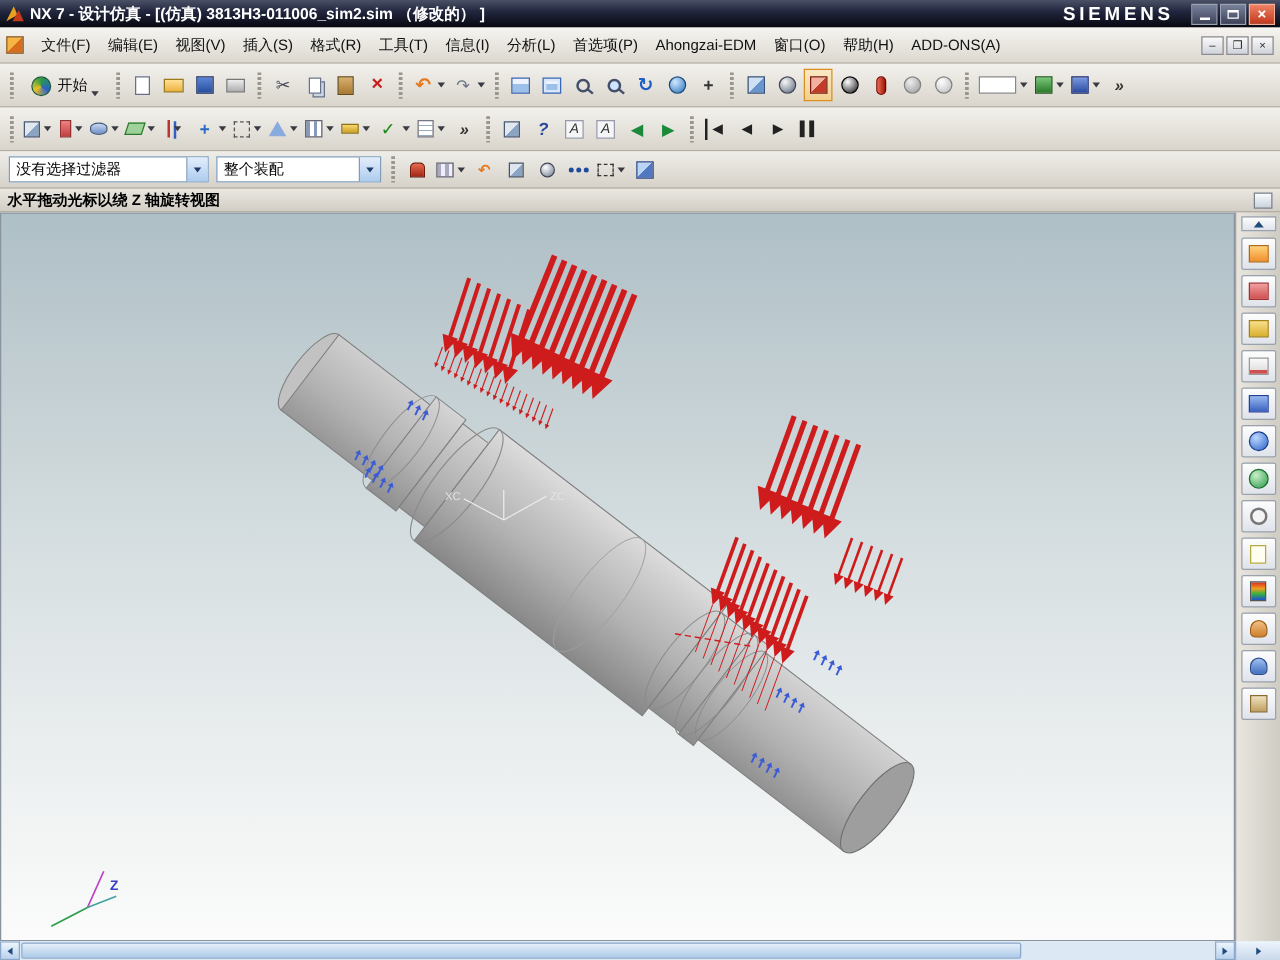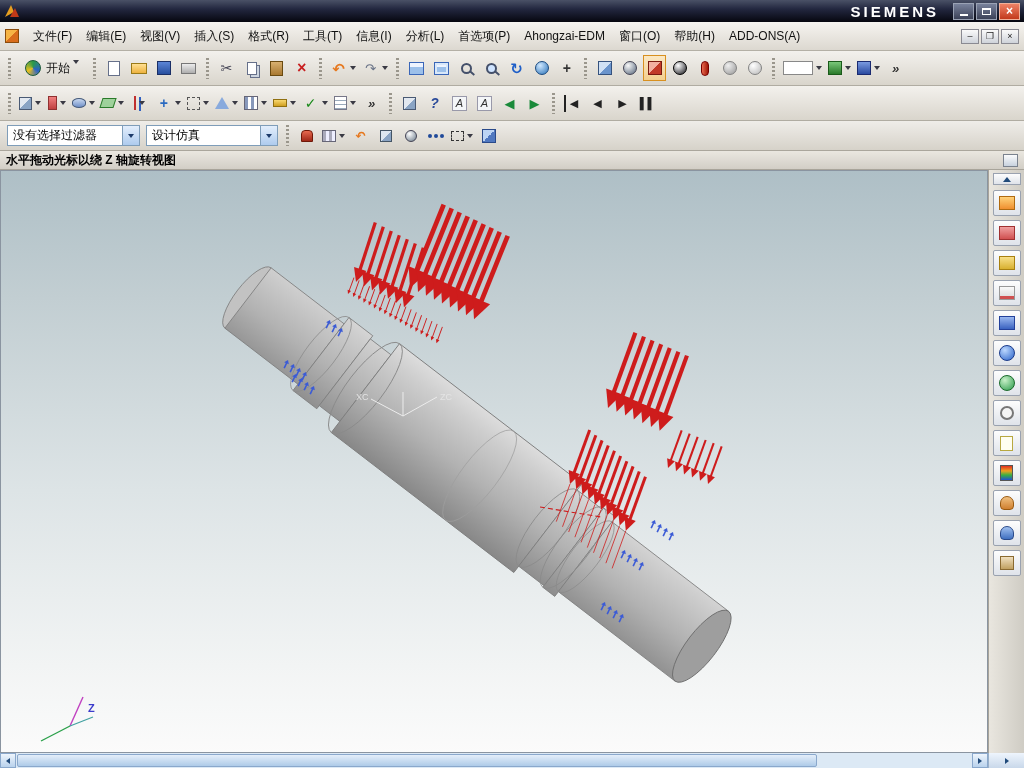--- a/index.html
+++ b/index.html
@@ -39,21 +39,21 @@
   .grip{width:3px;height:21px;background:repeating-linear-gradient(180deg,#9a968c 0 2px,transparent 2px 4px);
     margin:0 5px;flex:0 0 auto;}
   .tb-items{display:flex;align-items:center;}
   .tbi{height:26px;min-width:23px;display:flex;align-items:center;justify-content:center;
     border:1px solid transparent;margin:0 1px;padding:0 1px;}
   .tbi.sel{border:1px solid #d89020;background:linear-gradient(#fbe8c4,#f3cf8e);}
   .icg{width:17px;height:17px;display:flex;align-items:center;justify-content:center;
     font-size:12px;color:#333;line-height:1;}
   .dda{display:inline-block;width:0;height:0;border-left:3px solid transparent;border-right:3px solid transparent;
     border-top:4px solid #3a3a44;margin-left:3px;}
-  .start-btn{display:flex;align-items:flex-start;padding:2px 7px;margin:0 2px;font-family:Liberation Mono, monospace;}
+  .start-btn{display:flex;align-items:flex-end;padding:2px 7px;margin:0 2px;font-family:Liberation Mono, monospace;}
   .start-glyph{width:16px;height:16px;border-radius:50%;border:1px solid #1a5a3a;
     background:conic-gradient(#2a9a4a,#2a62c8,#e8c020,#2a9a4a);margin-right:5px;}
   .start-label{font-size:12px;color:#111;}
   
   .ic-new-file-icon{width:12px;height:15px;background:#fff;border:1px solid #66708a;}
   .ic-open-icon{width:16px;height:11px;background:linear-gradient(#ffe093,#edb23f);border:1px solid #9a7a18;}
   .ic-save-icon{width:14px;height:14px;background:linear-gradient(#5b85d6,#274f9e);border:1px solid #1a2f66;}
   .ic-print-icon{width:15px;height:11px;background:linear-gradient(#ececec,#aeaeae);border:1px solid #777;}
   .ic-cut-icon{color:#445;font-size:14px;}
   .ic-copy-icon{width:10px;height:13px;background:#fff;border:1px solid #66708a;box-shadow:3px 3px 0 -1px #cdd5e0,3px 3px 0 0 #66708a;}
@@ -167,20 +167,21 @@
     display:flex;align-items:center;justify-content:center;flex:0 0 auto;}
 </style>
 </head>
 <body>
 
 <div class="titlebar">
   <svg class="nx-logo" viewBox="0 0 16 14">
     <polygon points="1,13 7,1 10,8" fill="#e8a020"></polygon>
     <polygon points="6,13 11,4 15,13" fill="#c23a18"></polygon>
   </svg>
+  <span class="title-text">NX 7 - 设计仿真 - [(仿真) 3813H3-011006_sim2.sim （修改的） ]</span>
   <span class="title-spacer"></span>
   <span class="brand">SIEMENS</span>
   <span class="wbtn">
       <span class="minbar"></span>
     </span>
   <span class="wbtn">
       <span class="maxbox"></span>
     </span>
   <span class="wbtn close">×</span>
 </div>
@@ -477,28 +478,28 @@
       </span>
 
       <span class="tbi">
         <i class="icg ic-media-pause-icon">▌▌</i>
 
       </span>
     </div>
 </div>
 
 <div class="filterbar">
-  <div class="combo" style="width:133px">
+  <div class="combo" style="width:160px">
     <span class="val">没有选择过滤器</span>
     <span class="cbtn">
         <u class="dda"></u>
       </span>
   </div>
   <div class="combo" style="width:132px">
-    <span class="val">设计仿真</span>
+    <span class="val">整个装配</span>
     <span class="cbtn">
         <u class="dda"></u>
       </span>
   </div>
   <span class="grip"></span>
   <div class="tb-items">
 
       <span class="tbi">
         <i class="icg ic-snap-magnet-icon"></i>
 

